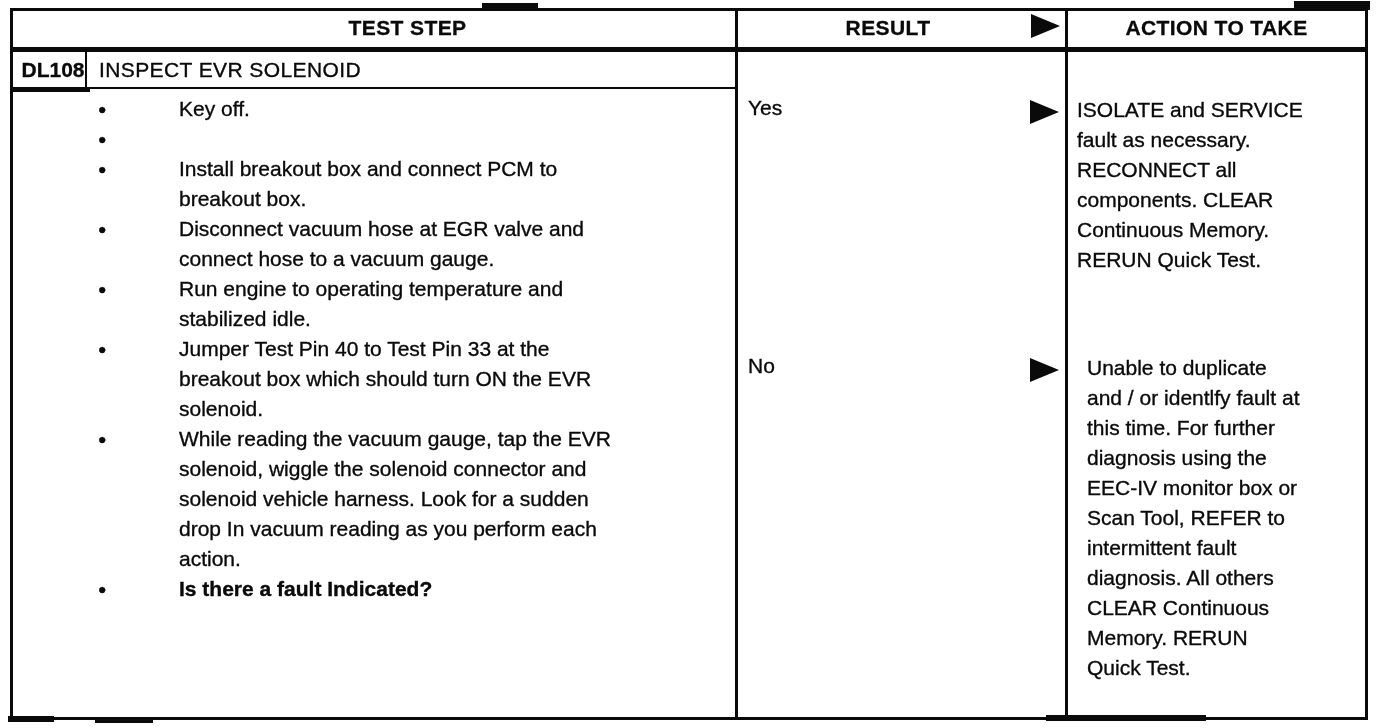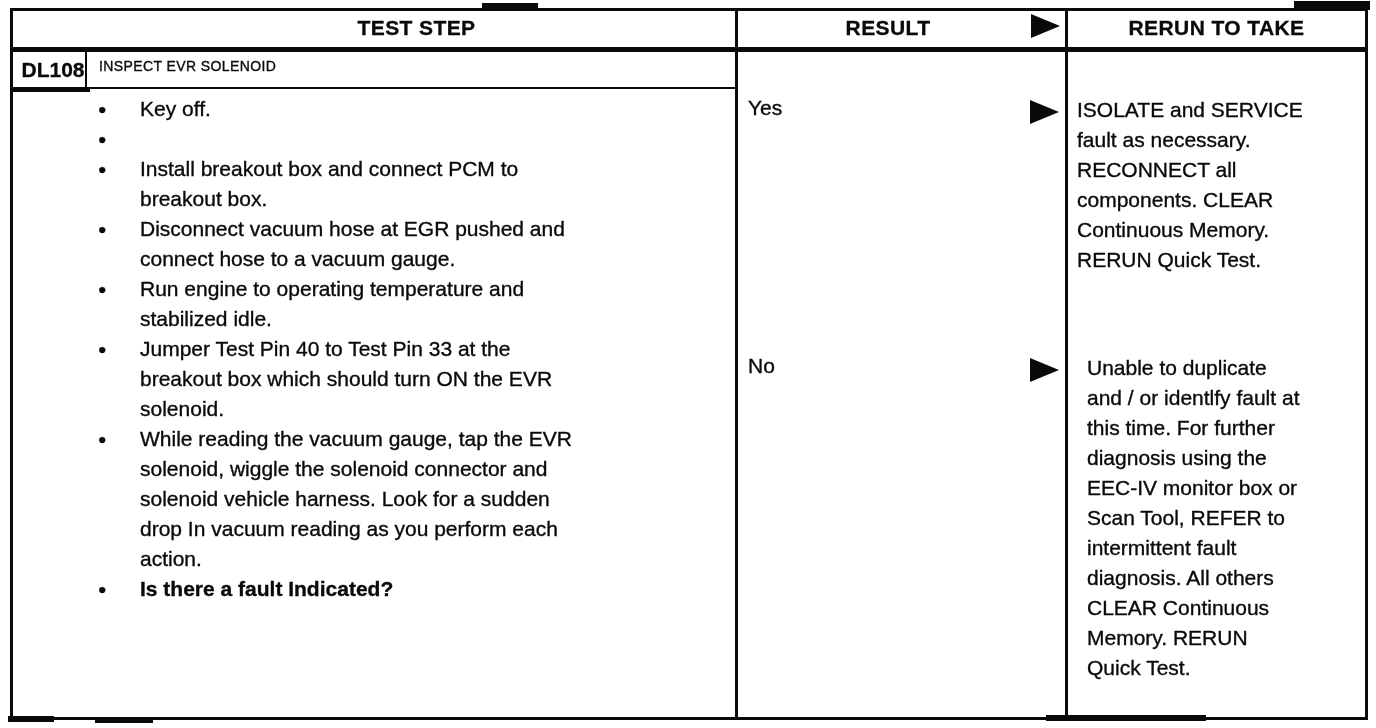--- a/index.html
+++ b/index.html
@@ -9,44 +9,44 @@
   #outer{position:absolute;left:10px;top:8px;width:1358px;height:712px;
          border:3px solid #0a0a0a;box-sizing:border-box;}
   .hdr{position:absolute;top:16px;font-size:21px;font-weight:700;text-align:center;
        letter-spacing:0.4px;-webkit-text-stroke:0.3px #0a0a0a;}
   .arrow{position:absolute;width:0;height:0;border-top:12px solid transparent;
          border-bottom:12px solid transparent;border-left:29px solid #0a0a0a;}
   .txt{position:absolute;font-size:21px;line-height:30px;white-space:pre-line;
        -webkit-text-stroke:0.35px #0a0a0a;}
   #dl-id{position:absolute;left:13px;top:58px;width:80px;text-align:center;
          font-size:21px;font-weight:700;-webkit-text-stroke:0.3px #0a0a0a;}
-  #step-title{position:absolute;left:99px;top:58px;font-size:14px;letter-spacing:0.4px;
+  #step-title{position:absolute;left:99px;top:58px;font-size:21px;letter-spacing:0.4px;
          -webkit-text-stroke:0.35px #0a0a0a;}
   #bullets{position:absolute;left:98px;top:94px;width:636px;}
   .bullet{display:flex;font-size:21px;line-height:30px;-webkit-text-stroke:0.35px #0a0a0a;}
   .bullet .dot{width:42px;flex:0 0 42px;font-size:14px;line-height:30px;}
-  .bullet .btxt{white-space:pre-line;}
+  .bullet .btxt{white-space:pre-line;margin-left:39px;}
   .bullet.bold{font-weight:700;}
   .result-label{position:absolute;left:748px;font-size:21px;-webkit-text-stroke:0.35px #0a0a0a;}
   .action-txt{width:290px;}
 </style>
 </head>
 <body>
 
 <div id="page">
 
   <div id="outer"></div>
   <div class="line" style="left:10px;top:47px;width:1358px;height:5px;"></div>
   <div class="line" style="left:735px;top:8px;width:3px;height:712px;"></div>
   <div class="line" style="left:1065px;top:8px;width:3px;height:712px;"></div>
 
-  <div class="hdr" style="left:14px;width:805px;">TEST STEP</div>
+  <div class="hdr" style="left:5px;width:805px;">TEST STEP</div>
   <div class="hdr" style="left:738px;width:300px;">RESULT</div>
   <div class="arrow" style="left:1031px;top:14px;"></div>
-  <div class="hdr" style="left:1068px;width:297px;">RERUN TO TAKE</div>
+  <div class="hdr" style="left:1068px;width:297px;">ACTION TO TAKE</div>
 
   <div class="line" style="left:13px;top:87px;width:722px;height:2px;"></div>
   <div class="line" style="left:10px;top:87px;width:80px;height:5px;"></div>
   <div class="line" style="left:85px;top:52px;width:2px;height:37px;"></div>
   <div id="dl-id">DL108</div>
   <div id="step-title">INSPECT EVR SOLENOID</div>
 
   <div id="bullets">
     <div class="bullet">
       <span class="dot">●</span>
@@ -55,21 +55,21 @@
     <div class="bullet">
       <span class="dot">●</span>
     </div>
     <div class="bullet">
       <span class="dot">●</span>
       <span class="btxt">Install breakout box and connect PCM to
 breakout box.</span>
     </div>
     <div class="bullet">
       <span class="dot">●</span>
-      <span class="btxt">Disconnect vacuum hose at EGR pushed and
+      <span class="btxt">Disconnect vacuum hose at EGR valve and
 connect hose to a vacuum gauge.</span>
     </div>
     <div class="bullet">
       <span class="dot">●</span>
       <span class="btxt">Run engine to operating temperature and
 stabilized idle.</span>
     </div>
     <div class="bullet">
       <span class="dot">●</span>
       <span class="btxt">Jumper Test Pin 40 to Test Pin 33 at the

